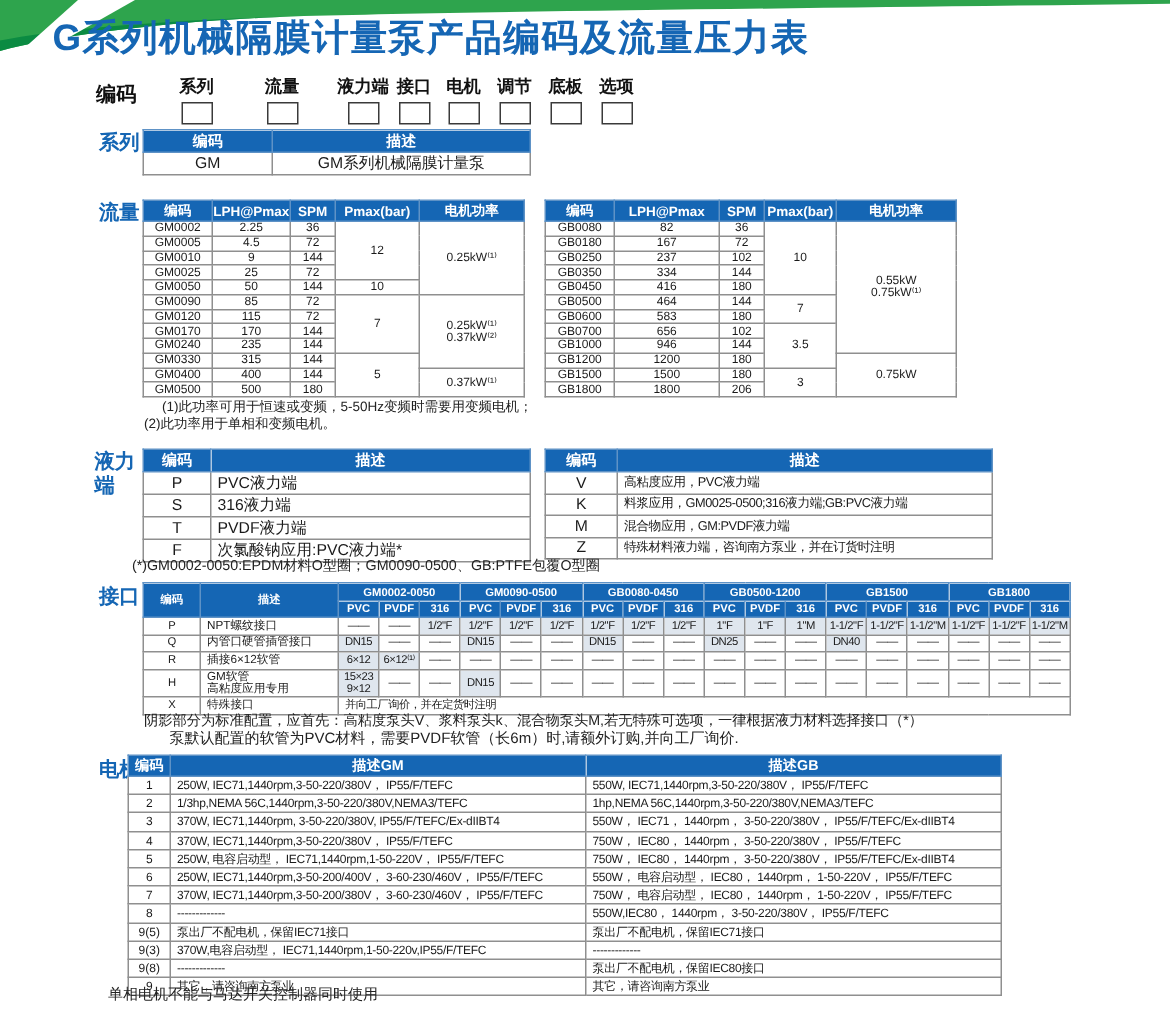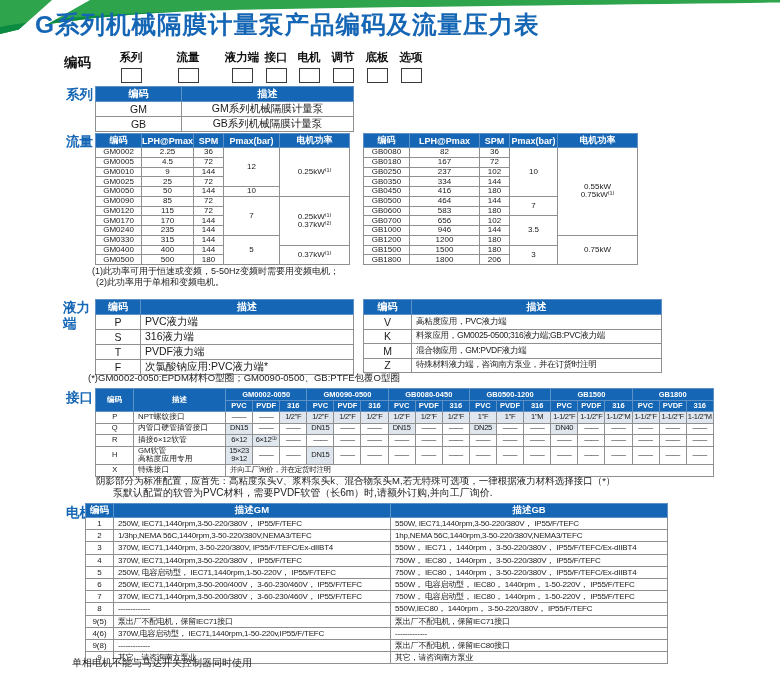--- a/index.html
+++ b/index.html
@@ -106,24 +106,20 @@
         <th>描述</th>
       </tr>
     </thead>
     <tbody>
 
         <tr>
           <td>GM</td>
           <td>GM系列机械隔膜计量泵</td>
         </tr>
 
-        <tr>
-          <td>GB</td>
-          <td>GB系列机械隔膜计量泵</td>
-        </tr>
 
     </tbody>
   </table>
 
   <div class="seclabel" style="top:134px">流量</div>
   <table class="flowtab" id="flow-gm" style="left:95px;top:133px;width:254px">
     <colgroup>
         <col style="width:46px">
         <col style="width:52px">
         <col style="width:30px">
@@ -292,21 +288,21 @@
           <td rowspan="2" class="pre">3</td>
         </tr>
       <tr>
           <td>GB1800</td>
           <td>1800</td>
           <td>206</td>
         </tr>
     </tbody>
   </table>
 
-  <div class="note" style="left:92px;top:266px">(1)此功率可用于恒速或变频，5-50Hz变频时需要用变频电机；</div>
+  <div class="note" style="left:108px;top:266px">(1)此功率可用于恒速或变频，5-50Hz变频时需要用变频电机；</div>
   <div class="note" style="left:96px;top:277px">(2)此功率用于单相和变频电机。</div>
 
   <div class="seclabel wrap" style="top:300px">液力端</div>
   <table class="midtab" id="liquid-left" style="left:95px;top:299px;width:258px">
     <colgroup>
         <col style="width:45px">
         <col style="width:213px">
       </colgroup>
     <thead>
       <tr>
@@ -579,21 +575,21 @@
           <td class="l">550W,IEC80， 1440rpm， 3-50-220/380V， IP55/F/TEFC</td>
         </tr>
 
         <tr>
           <td>9(5)</td>
           <td class="l">泵出厂不配电机，保留IEC71接口</td>
           <td class="l">泵出厂不配电机，保留IEC71接口</td>
         </tr>
 
         <tr>
-          <td>4(6)</td>
+          <td>9(3)</td>
           <td class="l">370W,电容启动型， IEC71,1440rpm,1-50-220v,IP55/F/TEFC</td>
           <td class="l">-------------</td>
         </tr>
 
         <tr>
           <td>9(8)</td>
           <td class="l">-------------</td>
           <td class="l">泵出厂不配电机，保留IEC80接口</td>
         </tr>
 

